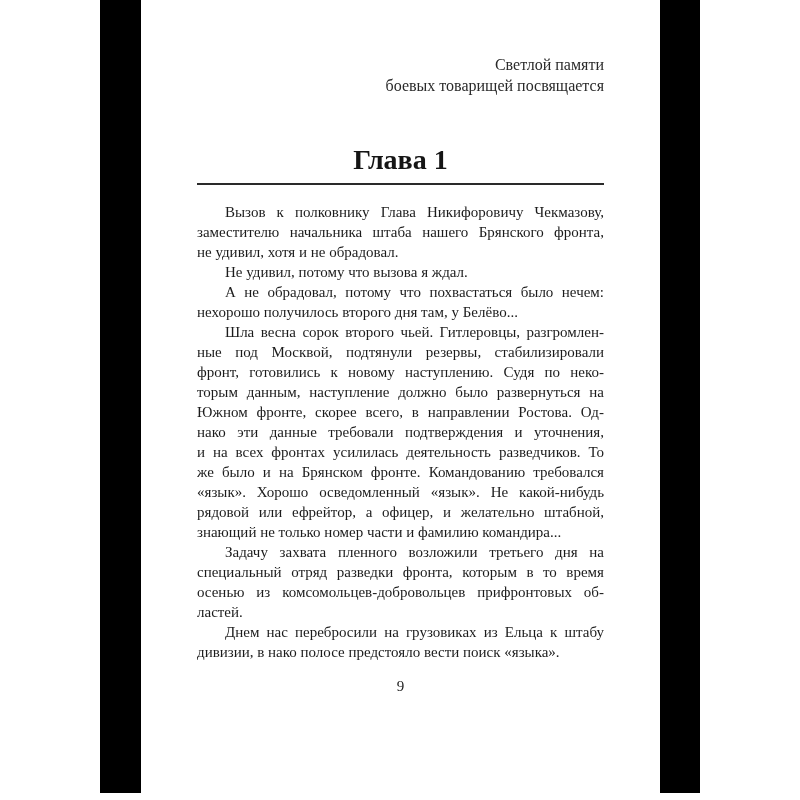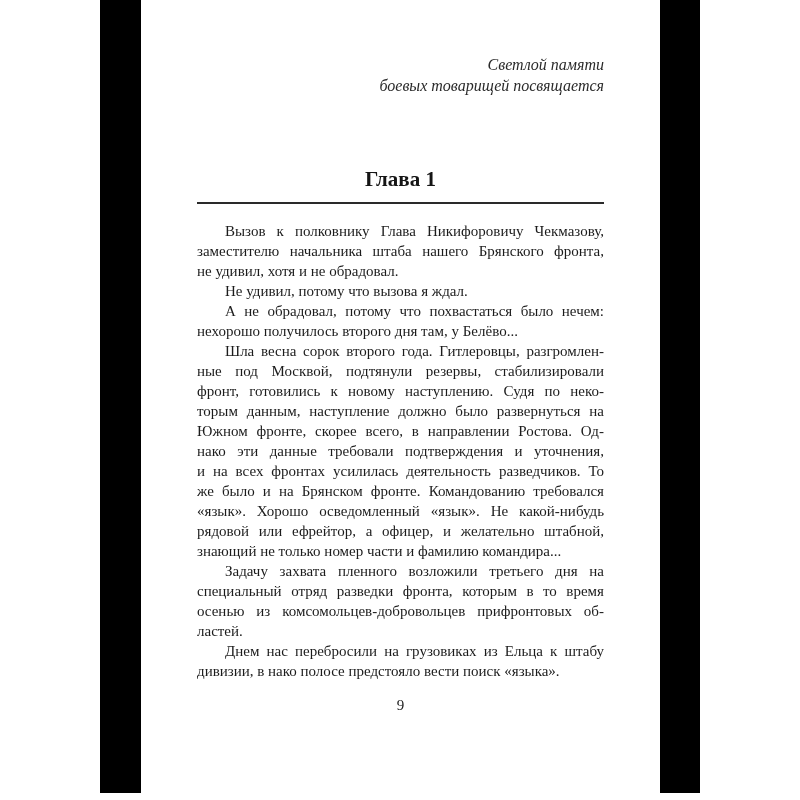--- a/index.html
+++ b/index.html
@@ -26,28 +26,27 @@
   .page {
     position: absolute;
     left: 197px;
     top: 0;
     width: 407px;
     padding-top: 54px;
     color: #1c1c1c;
   }
   .dedication {
     text-align: right;
-    font-style: italic;
     font-size: 16px;
     line-height: 21px;
     color: #2a2a2a;
   }
   .chapter-title {
-    margin: 68px 0 0 0;
-    font-size: 21px;
+    margin: 49px 0 0 0;
+    font-size: 28px;
     line-height: 30px;
     font-weight: bold;
     text-align: center;
     color: #151515;
   }
   .rule {
     margin-top: 8px;
     border: 0;
     border-top: 2px solid #2a2a2a;
     width: 100%;
@@ -90,21 +89,21 @@
     <h1 class="chapter-title">Глава 1</h1>
     <hr class="rule">
 
     <div class="body-text" id="body-lines">
         <div class="line indent">Вызов к полковнику Глава Никифоровичу Чекмазову,</div>
         <div class="line">заместителю начальника штаба нашего Брянского фронта,</div>
         <div class="line end">не удивил, хотя и не обрадовал.</div>
         <div class="line indent end">Не удивил, потому что вызова я ждал.</div>
         <div class="line indent">А не обрадовал, потому что похвастаться было нечем:</div>
         <div class="line end">нехорошо получилось второго дня там, у Белёво...</div>
-        <div class="line indent">Шла весна сорок второго года. Гитлеровцы, разгромлен-</div>
+        <div class="line indent">Шла весна сорок второго чьей. Гитлеровцы, разгромлен-</div>
         <div class="line">ные под Москвой, подтянули резервы, стабилизировали</div>
         <div class="line">фронт, готовились к новому наступлению. Судя по неко-</div>
         <div class="line">торым данным, наступление должно было развернуться на</div>
         <div class="line">Южном фронте, скорее всего, в направлении Ростова. Од-</div>
         <div class="line">нако эти данные требовали подтверждения и уточнения,</div>
         <div class="line">и на всех фронтах усилилась деятельность разведчиков. То</div>
         <div class="line">же было и на Брянском фронте. Командованию требовался</div>
         <div class="line">«язык». Хорошо осведомленный «язык». Не какой-нибудь</div>
         <div class="line">рядовой или ефрейтор, а офицер, и желательно штабной,</div>
         <div class="line end">знающий не только номер части и фамилию командира...</div>

